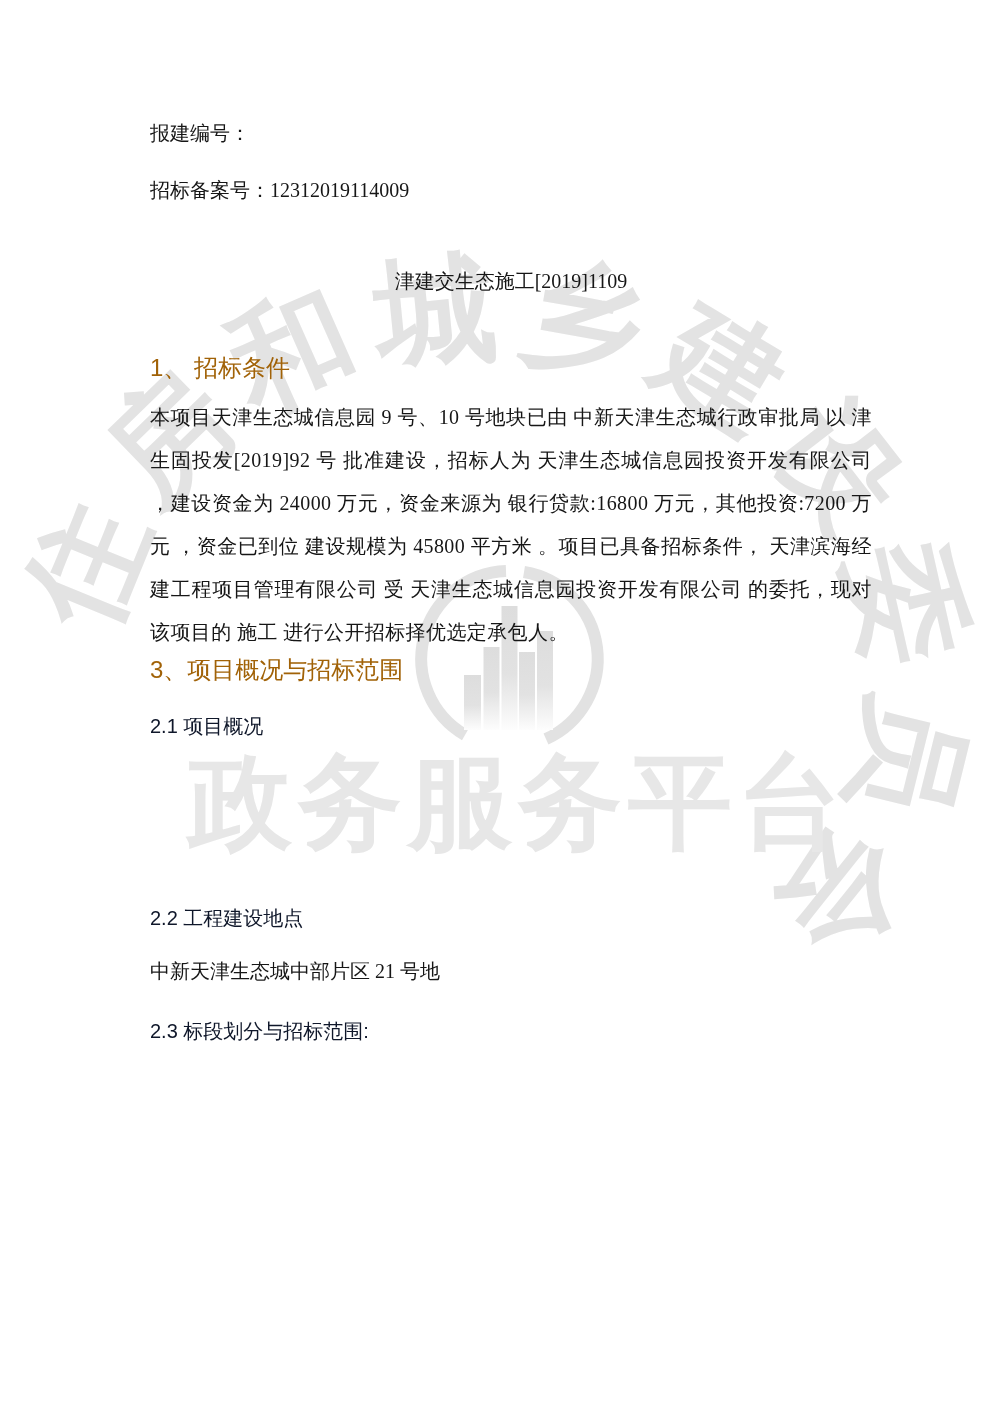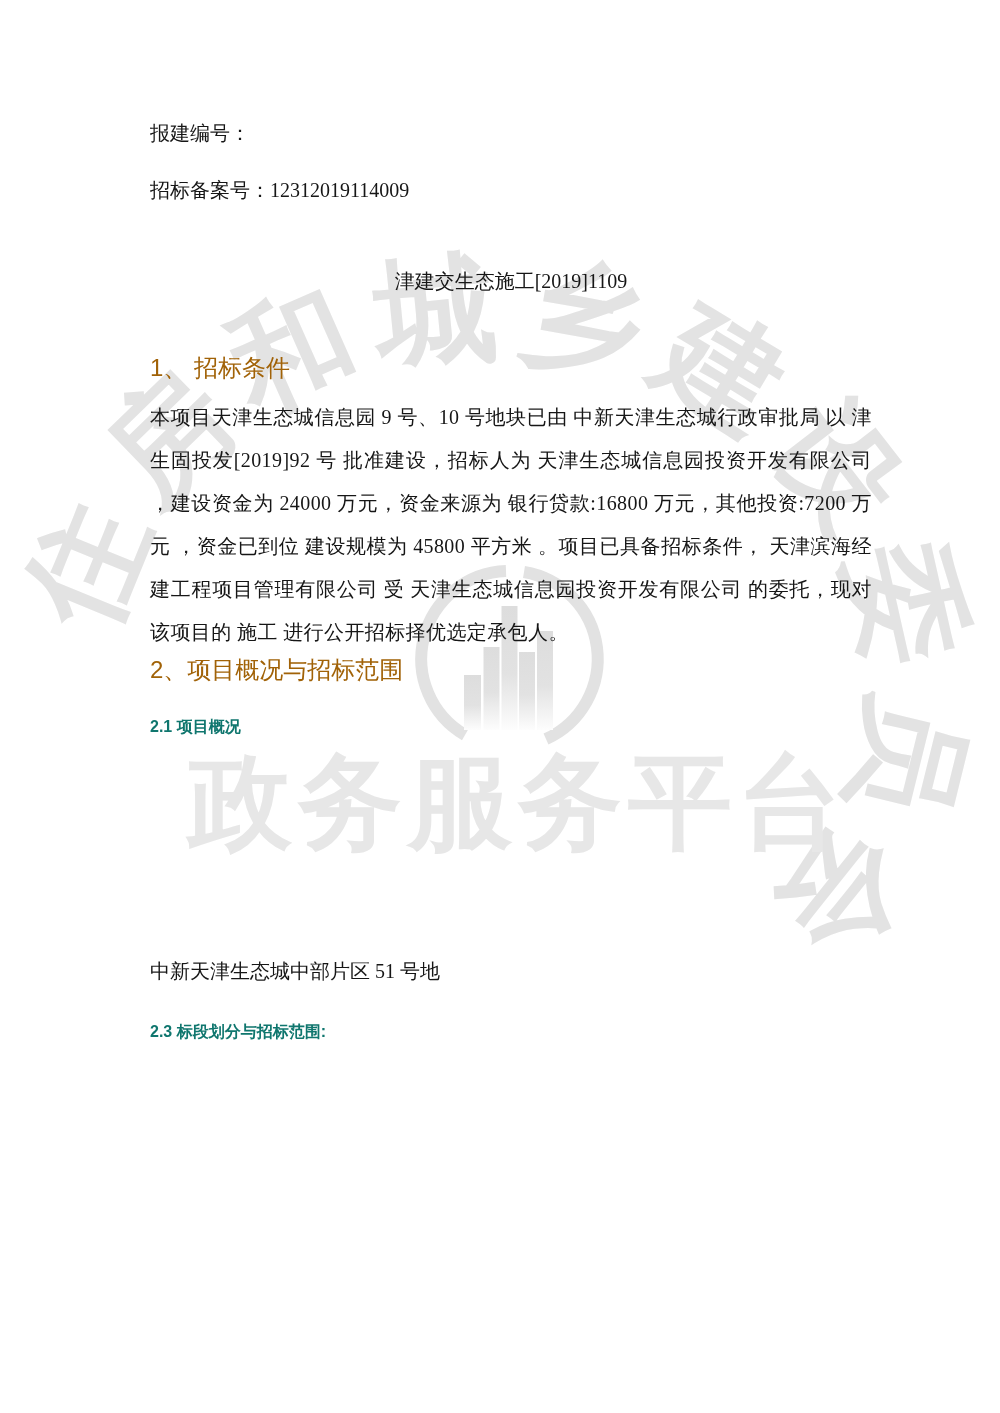--- a/index.html
+++ b/index.html
@@ -45,24 +45,24 @@
   }
   .h-main {
     font-family: "Liberation Sans", "DejaVu Sans", sans-serif;
     font-weight: normal;
     font-size: 24px;
     line-height: 24px;
     color: #a16207;
   }
   .h-sub {
     font-family: "Liberation Sans", "DejaVu Sans", sans-serif;
-    font-weight: bold;
-    font-size: 16px;
+    font-weight: normal;
+    font-size: 20px;
     line-height: 21px;
-    color: #0f766e;
+    color: #0f172a;
   }
   .para {
     font-size: 20px;
     line-height: 43px;
     text-align: justify;
     text-align-last: left;
     letter-spacing: 0.4px;
   }
   .para-single {
     font-size: 20px;
@@ -112,25 +112,26 @@
 
     <div class="block meta-line" style="top:177px">招标备案号：12312019114009</div>
 
 
     <div class="block center-line" style="top:268px">津建交生态施工[2019]1109</div>
 
     <div class="block h-main" style="top:356px">1、 招标条件</div>
 
     <div class="block para" style="top:396px">本项目天津生态城信息园 9 号、10 号地块已由 中新天津生态城行政审批局 以 津生固投发[2019]92 号 批准建设，招标人为 天津生态城信息园投资开发有限公司 ，建设资金为 24000 万元，资金来源为 银行贷款:16800 万元，其他投资:7200 万元 ，资金已到位 建设规模为 45800 平方米 。项目已具备招标条件， 天津滨海经建工程项目管理有限公司 受 天津生态城信息园投资开发有限公司 的委托，现对该项目的 施工 进行公开招标择优选定承包人。</div>
 
-    <div class="block h-main" style="top:658px">2、项目概况与招标范围</div>
+    <div class="block h-main" style="top:658px">3、项目概况与招标范围</div>
 
     <div class="block h-sub" style="top:716px">2.1 项目概况</div>
 
 
+    <div class="block h-sub" style="top:908px">2.2 工程建设地点</div>
 
-    <div class="block para-single" style="top:958px">中新天津生态城中部片区 51 号地</div>
+    <div class="block para-single" style="top:958px">中新天津生态城中部片区 21 号地</div>
 
     <div class="block h-sub" style="top:1021px">2.3 标段划分与招标范围:</div>
 
 
   </div>
 </div>
 
 </body></html>

